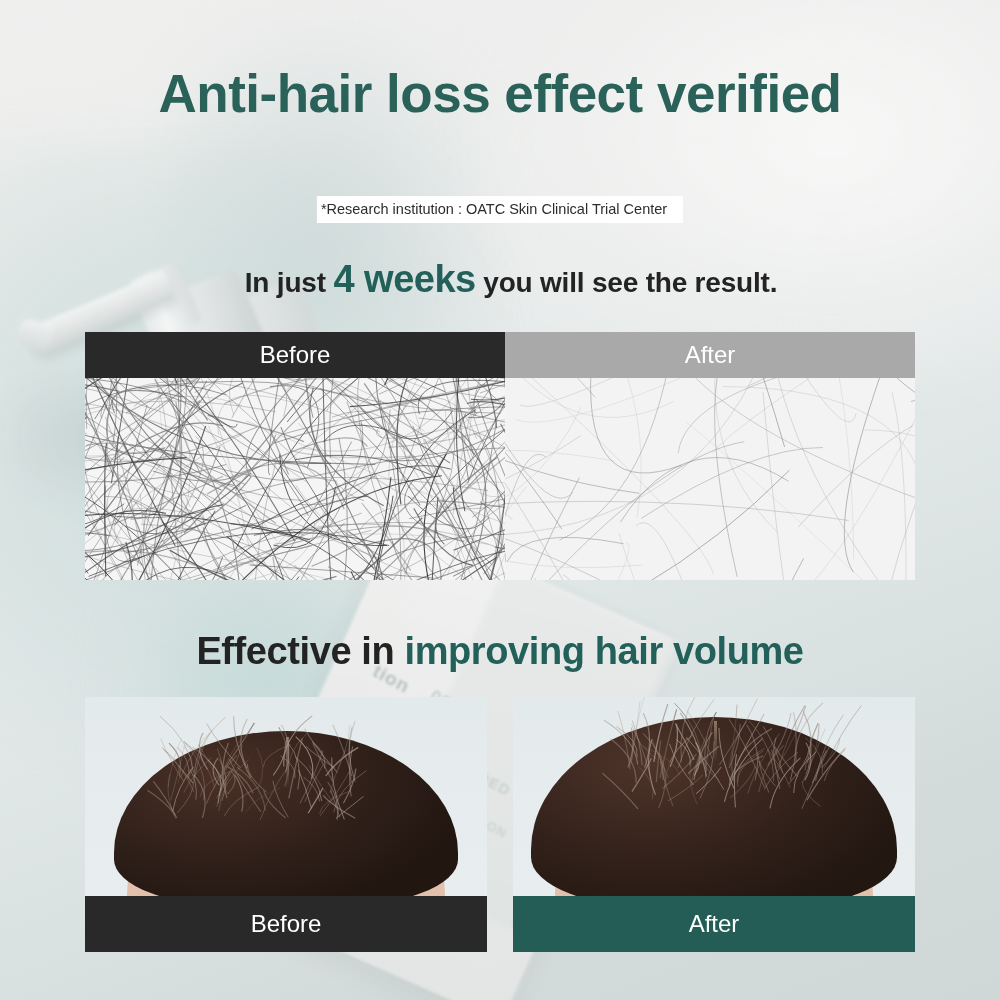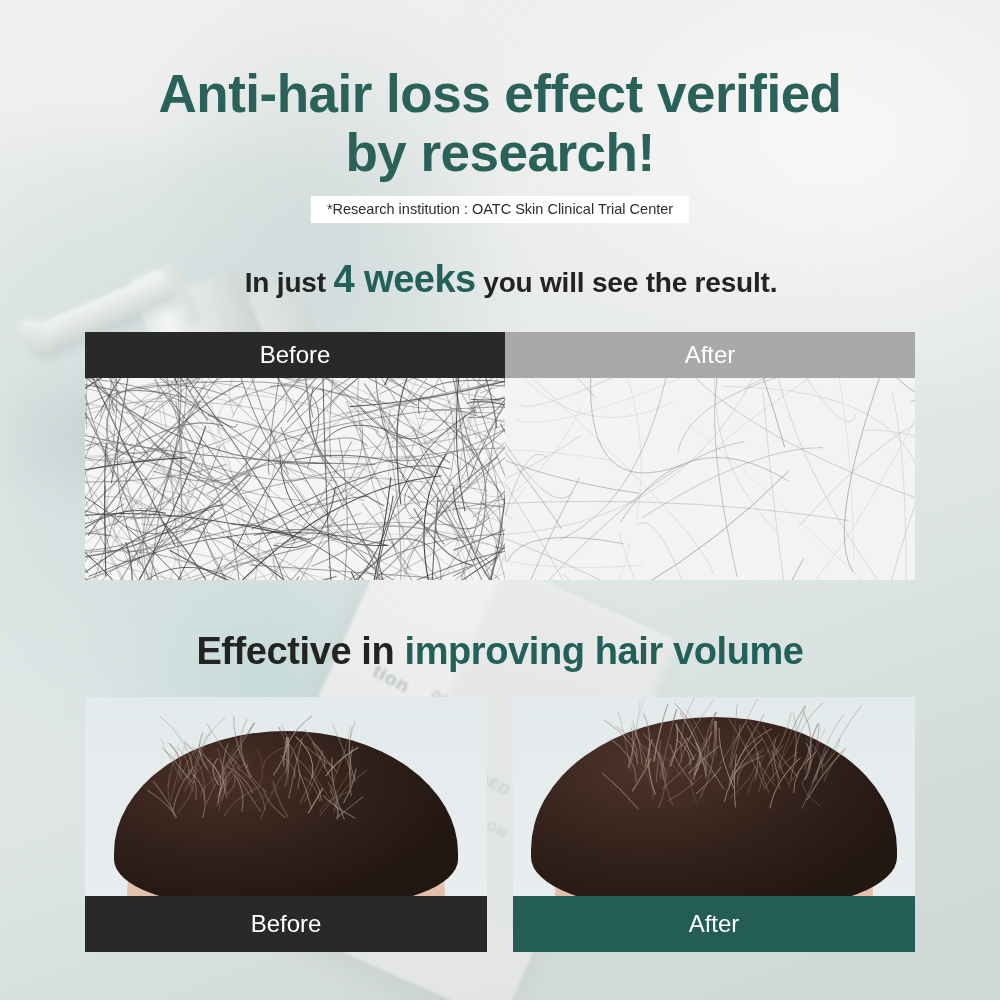--- a/index.html
+++ b/index.html
@@ -208,21 +208,21 @@
     letter-spacing: -.5px;
   }
   .headline .l2 { display: block; }
 
   .institution-box {
     position: absolute;
     left: 50%;
     transform: translateX(-50%);
     top: 196px;
     background: #ffffff;
-    padding: 5px 16px 6px 16px;
+    padding: 5px 16px 6px 4px;
     font-size: 14.5px;
     color: #2c2c2c;
     white-space: nowrap;
   }
 
   .subhead {
     position: absolute;
     left: 0;
     top: 258px;
     width: 1000px;
@@ -385,21 +385,20 @@
   <div class="paper-text t1">tion</div>
   <div class="paper-text t2">00</div>
   <div class="paper-text t3">DDED</div>
   <div class="paper-text t4">ON</div>
   <div class="paper-text t5">fl. oz</div>
   <div class="paper-text t6">N</div>
   <div class="paper-text t7">w</div>
 
   <div class="headline">
     <span>Anti-hair loss effect verified</span>
-    <span class="l2">by research!</span>
   </div>
 
   <div class="institution-box">*Research institution : OATC Skin Clinical Trial Center</div>
 
   <div class="subhead">
     <span>In just</span>
     <span class="big">4 weeks</span>
     <span>you will see the result.</span>
   </div>
 

